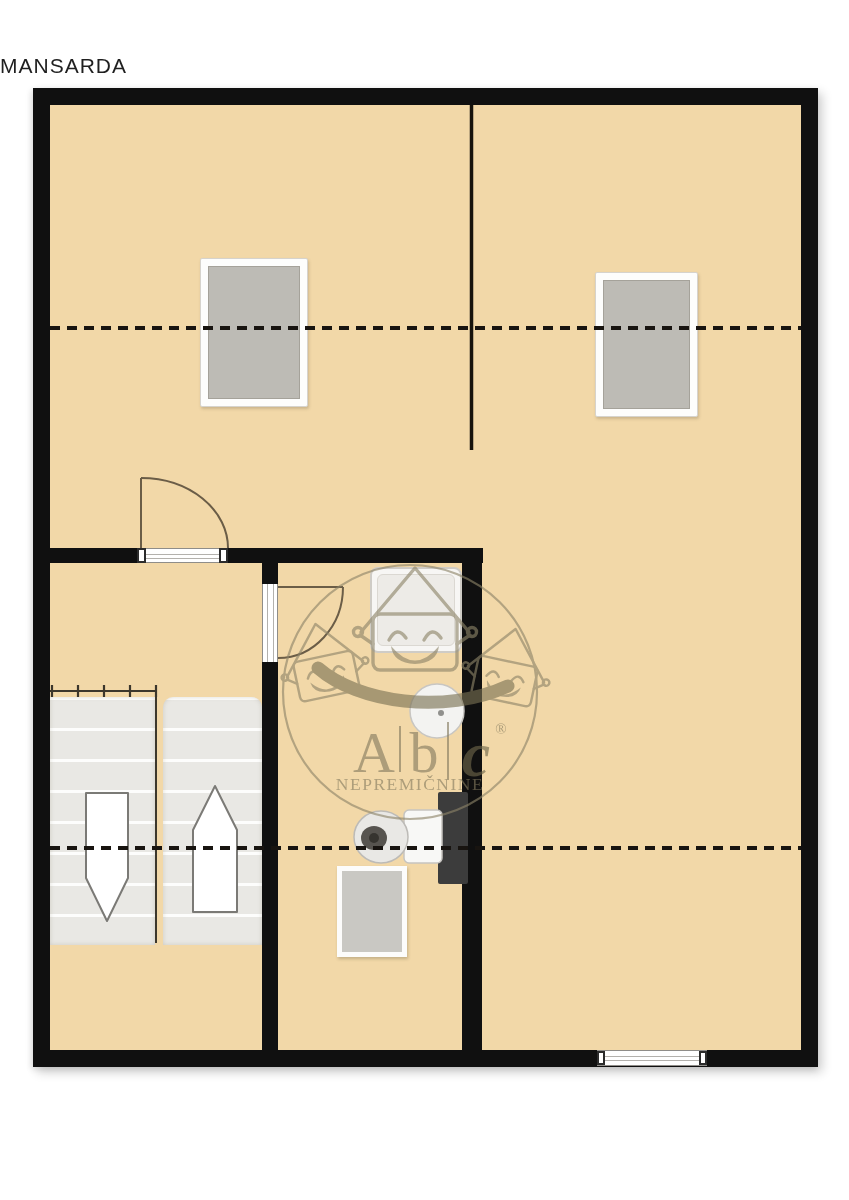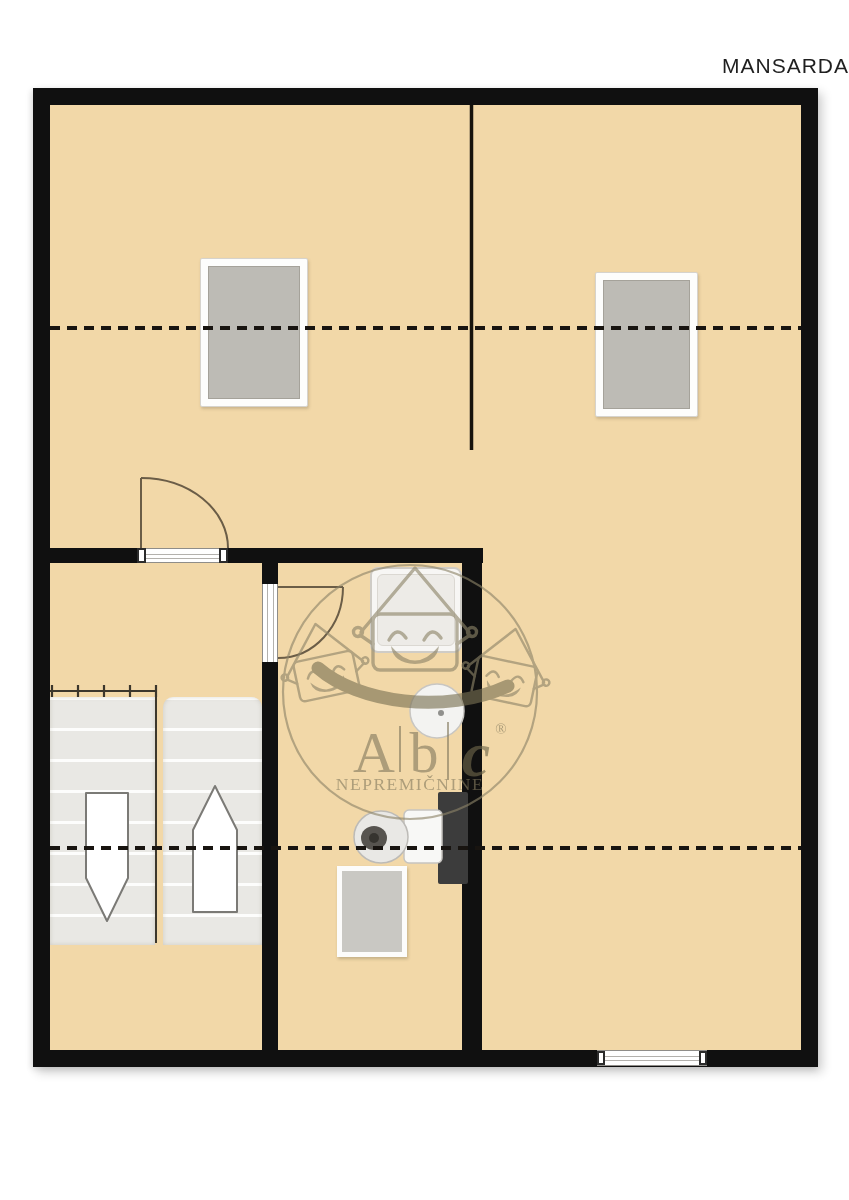--- a/index.html
+++ b/index.html
@@ -3,21 +3,21 @@
 <meta charset="utf-8">
 <style>
   html,body{margin:0;padding:0;}
   body{
     width:849px;height:1200px;position:relative;background:#ffffff;
     font-family:"Liberation Sans",sans-serif;overflow:hidden;
   }
   .abs{position:absolute;box-sizing:border-box;}
   
   .page-title{
-    left:0;right:0;top:54px;text-align:right;
+    left:0;right:0;top:54px;text-align:left;
     font-size:21px;letter-spacing:1px;color:#1f1f1f;font-weight:500;
   }
   
   .plan-body{
     left:33px;top:88px;width:785px;height:979px;
     background:#f2d8a8;border:17px solid #101010;
     box-shadow:4px 5px 10px rgba(0,0,0,0.20), -2px 2px 6px rgba(0,0,0,0.10);
   }
   .wall{background:#101010;}
   

